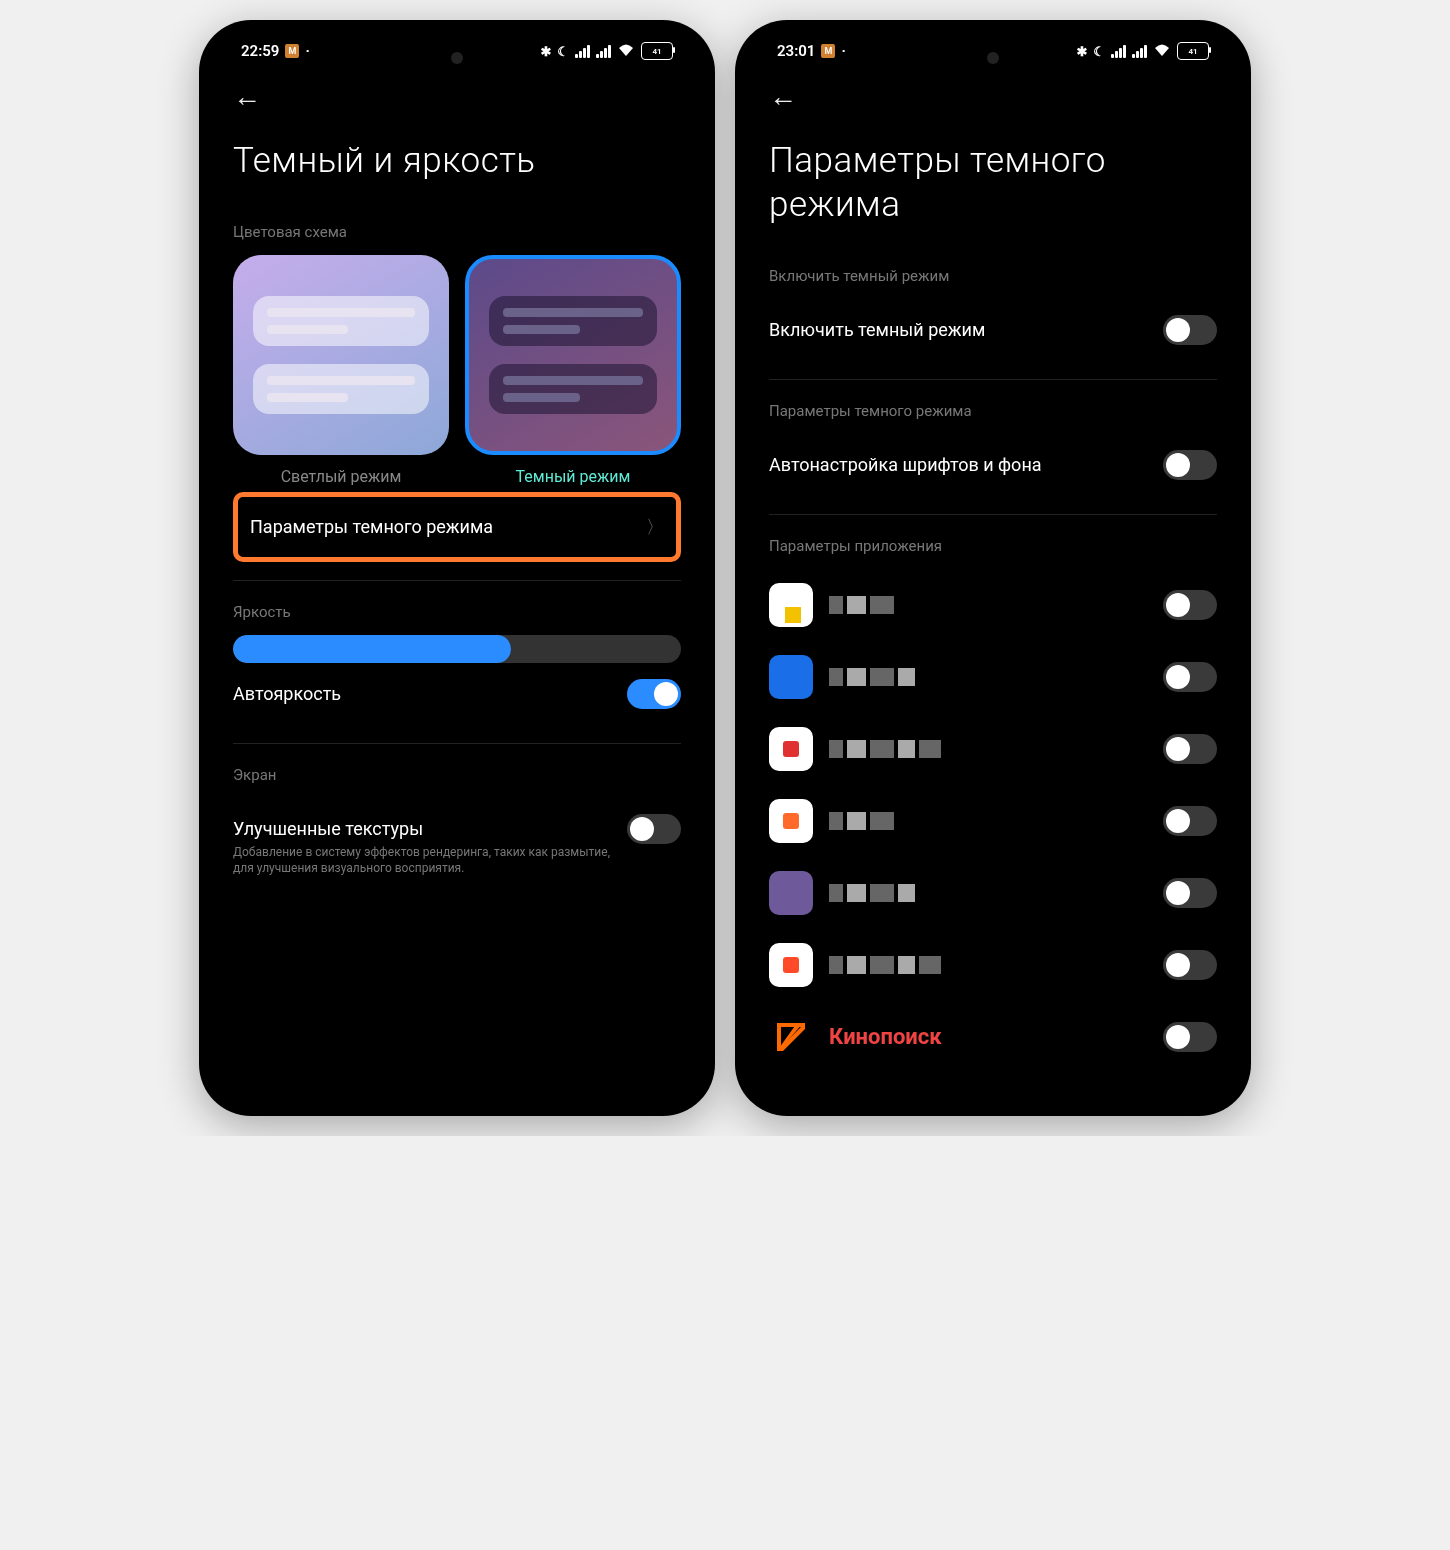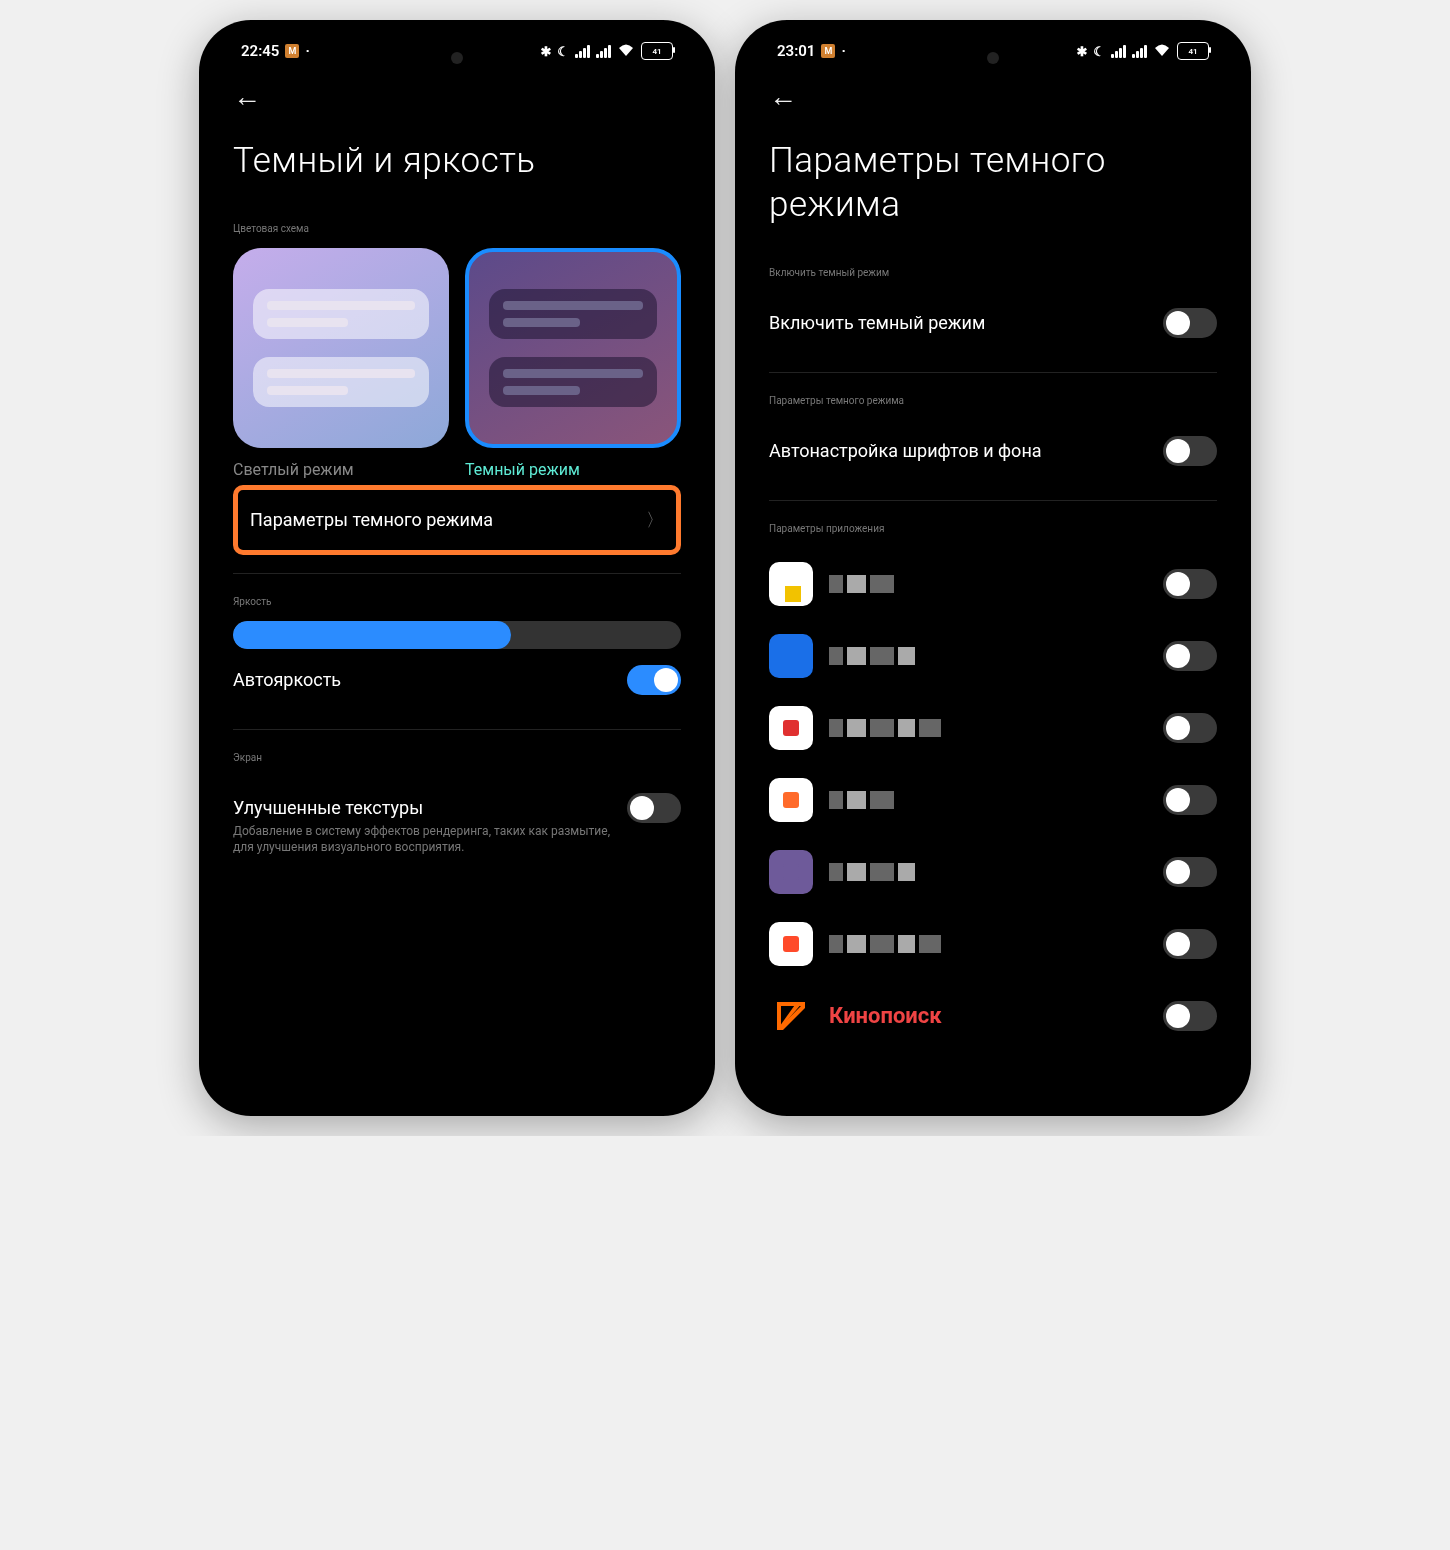--- a/index.html
+++ b/index.html
@@ -66,32 +66,33 @@
     font-size: 35px;
     font-weight: 300;
     padding: 22px 26px 18px;
     line-height: 1.25;
     letter-spacing: 0.5px;
   }
   .section {
     padding: 0 26px;
   }
   .section-label {
-    font-size: 10px;
+    font-size: 15px;
     color: #777;
     margin: 22px 0 14px;
   }
   .scheme-row {
     display: flex;
     gap: 16px;
   }
   .scheme-card {
     flex: 1;
     display: flex;
     flex-direction: column;
+    align-items: center;
     gap: 12px;
   }
   .scheme-preview {
     width: 100%;
     height: 200px;
     border-radius: 28px;
     display: flex;
     flex-direction: column;
     justify-content: center;
     gap: 18px;
@@ -175,21 +176,21 @@
   .pixelated span { width:18px;height:18px;background:#888; }
   .content { flex:1;overflow:hidden; }
 </style>
 </head>
 <body>
 
 <div class="phone">
   <div class="screen">
     <div class="statusbar">
       <div class="status-left">
-        <span>22:45</span>
+        <span>22:59</span>
         <span class="status-icon-box">M</span>
         <span>·</span>
       </div>
       <div class="status-right">
         <span>✱</span>
         <span>☾</span>
         <span class="signal">
             <i></i>
             <i></i>
             <i></i>

